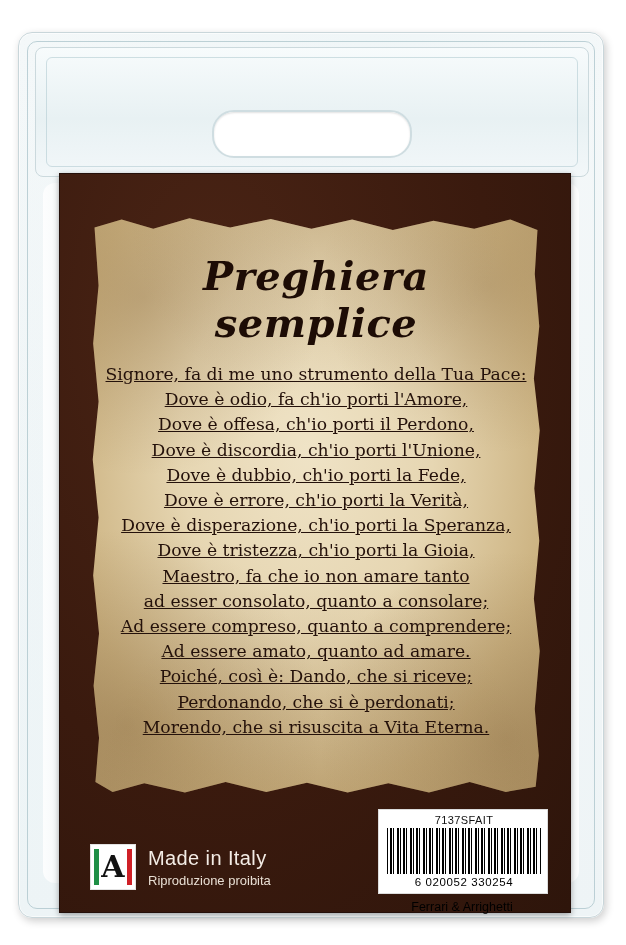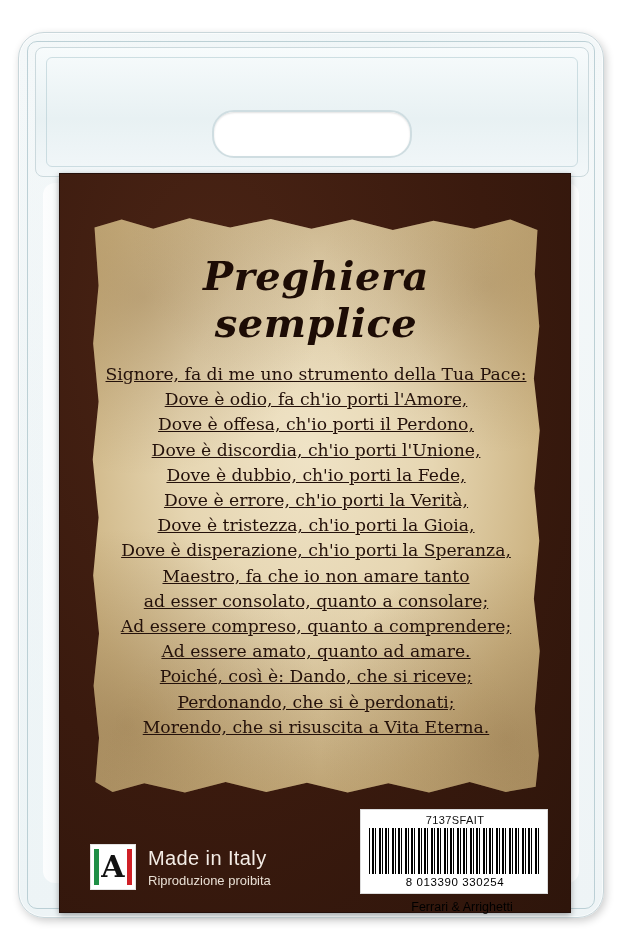--- a/index.html
+++ b/index.html
@@ -21,21 +21,21 @@
     background: #ffffff;
   }
 
   
   .pack {
     position: absolute;
     left: 18px;
     top: 32px;
     width: 584px;
     height: 884px;
-    border-radius: 26px;
+    border-radius: 14px;
     background:
       linear-gradient(115deg, rgba(255,255,255,0.0) 0%, rgba(236,244,246,0.55) 38%, rgba(255,255,255,0.0) 62%),
       linear-gradient(#f4f8f9, #eef4f6);
     border: 1px solid #c9d6da;
     box-shadow: 0 0 0 1px rgba(255,255,255,0.6) inset, 2px 3px 8px rgba(0,0,0,0.20);
   }
   .pack-inner-edge {
     position: absolute;
     left: 8px;
     top: 8px;
@@ -162,21 +162,21 @@
     color: #24110a;
     text-decoration: underline;
   }
   .prayer-lines div { white-space: nowrap; }
 
   
   .barcode-box {
     position: absolute;
     right: 22px;
     bottom: 18px;
-    width: 188px;
+    width: 170px;
     background: #ffffff;
     border: 1px solid #dcdcdc;
     padding: 4px 6px 5px 8px;
     box-sizing: border-box;
     text-align: center;
   }
   .barcode-ref {
     font-family: "Liberation Sans", sans-serif;
     font-size: 11px;
     color: #111;
@@ -281,37 +281,37 @@
         <div class="parchment-stains"></div>
         <div class="parchment-text">
           <div class="prayer-title">Preghiera semplice</div>
           <div class="prayer-lines">
             <div>Signore, fa di me uno strumento della Tua Pace:</div>
             <div>Dove è odio, fa ch'io porti l'Amore,</div>
             <div>Dove è offesa, ch'io porti il Perdono,</div>
             <div>Dove è discordia, ch'io porti l'Unione,</div>
             <div>Dove è dubbio, ch'io porti la Fede,</div>
             <div>Dove è errore, ch'io porti la Verità,</div>
+            <div>Dove è disperazione, ch'io porti la Speranza,</div>
             <div>Dove è tristezza, ch'io porti la Gioia,</div>
-            <div>Dove è disperazione, ch'io porti la Speranza,</div>
             <div>Maestro, fa che io non amare tanto</div>
             <div>ad esser consolato, quanto a consolare;</div>
             <div>Ad essere compreso, quanto a comprendere;</div>
             <div>Ad essere amato, quanto ad amare.</div>
             <div>Poiché, così è: Dando, che si riceve;</div>
             <div>Perdonando, che si è perdonati;</div>
             <div>Morendo, che si risuscita a Vita Eterna.</div>
           </div>
         </div>
       </div>
 
       <div class="barcode-box">
         <div class="barcode-ref">7137SFAIT</div>
         <div class="barcode-bars"></div>
-        <div class="barcode-num">8 013390 330254</div>
+        <div class="barcode-num">6 020052 330254</div>
       </div>
       <div class="publisher-wrap">
         <div class="publisher">Ferrari &amp; Arrighetti</div>
       </div>
 
       <div class="brand-block">
         <div class="brand-logo">
           <span class="flag-l"></span>
           <span class="flag-r"></span>
           <span class="letter">A</span>

